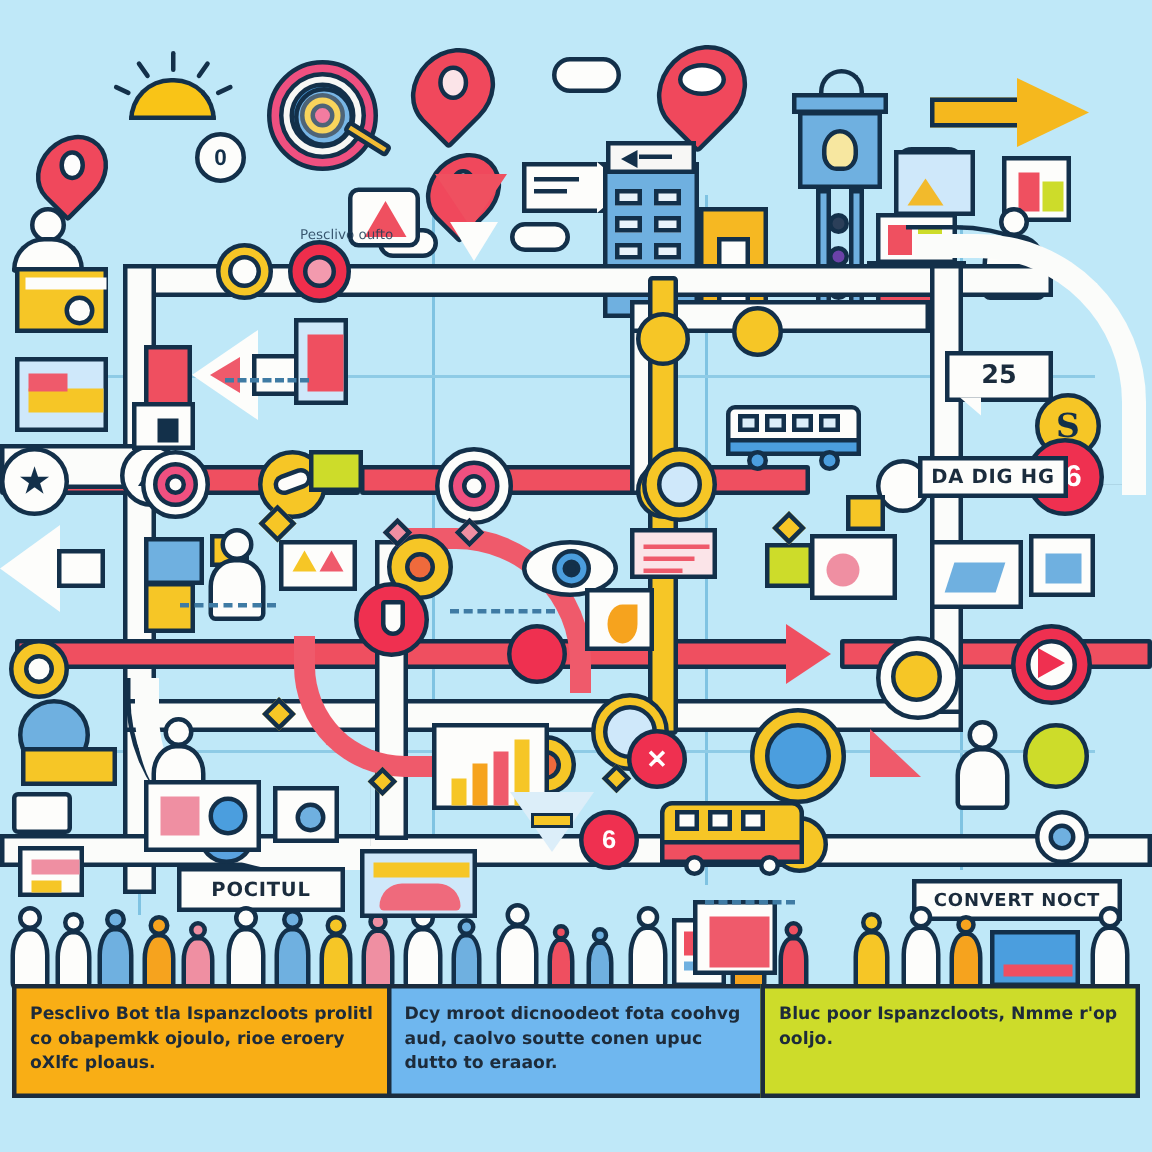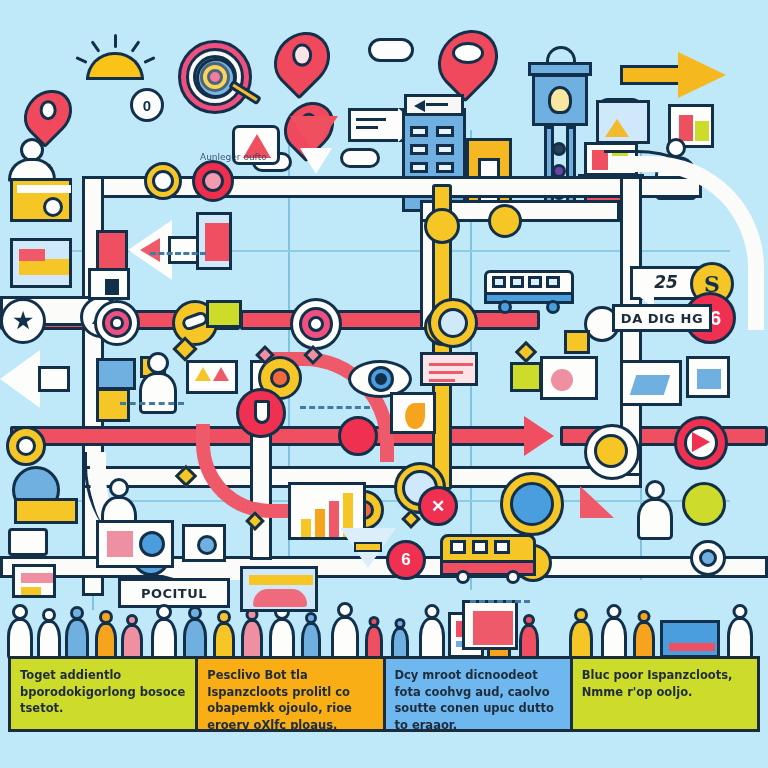--- a/index.html
+++ b/index.html
@@ -180,21 +180,21 @@
     <div class="abs" style="left:34px;top:10px;width:16px;height:18px;background:#cddc2a;"></div>
     <div class="card" style="left:0;top:32px;width:66px;height:14px;background:#7fc1e8;"></div>
     <div class="card" style="left:6px;top:44px;width:54px;height:28px;background:#ef4f60;"></div>
   </div>
 
   <div class="person" style="left:654px;top:138px;width:44px;height:62px;">
     <div class="head" style="width:20px;height:20px;background:#fdfdfb;"></div>
     <div class="body" style="top:18px;width:42px;height:44px;background:#fdfdfb;"></div>
   </div>
 
-  <div class="abs" style="left:200px;top:152px;font-size:9px;color:#1e3b55;font-family:'DejaVu Sans',sans-serif;opacity:.85;">Aunleger oufto</div>
+  <div class="abs" style="left:200px;top:152px;font-size:9px;color:#1e3b55;font-family:'DejaVu Sans',sans-serif;opacity:.85;">Pesclivo oufto</div>
 
   <div class="road road-h" style="left:82px;top:176px;width:620px;"></div>
 
   <div class="road road-v" style="left:82px;top:176px;height:420px;"></div>
 
   <div class="redroad" style="left:0px;top:310px;width:240px;"></div>
   <div class="redroad" style="left:240px;top:310px;width:300px;"></div>
 
   <div class="road road-thick" style="left:0px;top:296px;width:100px;"></div>
 
@@ -401,36 +401,37 @@
   <div class="dia" style="left:178px;top:468px;width:16px;height:16px;background:#f6c626;"></div>
   <div class="dia" style="left:258px;top:348px;width:14px;height:14px;background:#ef8fa2;"></div>
   <div class="dia" style="left:306px;top:348px;width:14px;height:14px;background:#ef8fa2;"></div>
   <div class="dia" style="left:434px;top:662px;width:14px;height:14px;background:#f6c626;opacity:0;"></div>
   <div class="dia" style="left:518px;top:344px;width:16px;height:16px;background:#f6c626;"></div>
   <div class="dia" style="left:596px;top:148px;width:14px;height:14px;background:#ef5a6b;opacity:0;"></div>
   <div class="dia" style="left:248px;top:514px;width:14px;height:14px;background:#f6c626;"></div>
   <div class="dia" style="left:404px;top:512px;width:14px;height:14px;background:#f6c626;"></div>
   <div class="dia" style="left:614px;top:312px;width:14px;height:14px;background:#ef8fa2;opacity:0;"></div>
 
-  <div class="abs" style="left:630px;top:266px;width:72px;height:40px;font-style:italic;">
+  <div class="abs" style="left:630px;top:234px;width:72px;height:40px;">
     <div class="card" style="left:0;top:0;width:72px;height:34px;"></div>
     <div class="tri" style="left:10px;top:31px;border-left:14px solid transparent;border-right:0 solid transparent;border-top:12px solid #fdfdfb;"></div>
     <div class="abs" style="left:0;top:6px;width:72px;text-align:center;font-size:17px;font-weight:bold;color:#1b2c3d;font-family:'DejaVu Sans',sans-serif;">25</div>
   </div>
 
   <div class="circ" style="left:690px;top:262px;width:44px;height:44px;background:#f6c626;color:#13304a;font-size:22px;font-family:'DejaVu Serif',serif;">S</div>
 
   <div class="circ" style="left:684px;top:292px;width:52px;height:52px;background:#ef3050;color:#fff;font-size:20px;">46</div>
 
 
   <div class="label-box" style="left:118px;top:578px;width:112px;height:30px;font-size:13px;">POCITUL</div>
 
   <div class="label-box" style="left:612px;top:304px;width:100px;height:28px;font-size:13px;">DA DIG HG</div>
 
 
+  <div class="label-box" style="left:608px;top:586px;width:140px;height:28px;font-size:12px;">CONVERT NOCT</div>
 
   <div class="circ" style="left:132px;top:538px;width:38px;height:38px;background:#5aa3e0;font-size:17px;">1</div>
   <div class="circ" style="left:386px;top:540px;width:40px;height:40px;background:#ef3050;font-size:17px;">6</div>
 
   <div class="abs" style="left:0;top:598px;width:768px;height:62px;">
 
     <div class="person" style="left:6px;top:6px;width:28px;height:56px;">
         <div class="head" style="width:16px;height:16px;background:#fdfdfb;"></div>
         <div class="body" style="top:14px;width:26px;height:42px;background:#fdfdfb;"></div>
       </div>
@@ -545,19 +546,18 @@
   <div class="card" style="left:462px;top:600px;width:56px;height:50px;background:#fdfdfb;">
     <div class="abs" style="left:8px;top:8px;width:40px;height:34px;background:#ef5a6b;"></div>
   </div>
 
   <div class="dashline" style="left:120px;top:402px;width:64px;"></div>
   <div class="dashline" style="left:300px;top:406px;width:70px;"></div>
   <div class="dashline" style="left:150px;top:252px;width:56px;"></div>
   <div class="dashline" style="left:470px;top:600px;width:60px;"></div>
 
   <div id="captions">
-    <div class="cap" style="background:#cddc2a;"><span>Toget addientlo bporodokigorlong bosoce tsetot.</span></div>
     <div class="cap" style="background:#f9ae15;"><span>Pesclivo Bot tla Ispanzcloots prolitl co obapemkk ojoulo, rioe eroery oXlfc ploaus.</span></div>
     <div class="cap" style="background:#6fb7ef;"><span>Dcy mroot dicnoodeot fota coohvg aud, caolvo soutte conen upuc dutto to eraaor.</span></div>
     <div class="cap" style="background:#cddc2a;"><span>Bluc poor Ispanzcloots, Nmme r'op ooljo.</span></div>
   </div>
 
 </div>
 
 </body></html>

